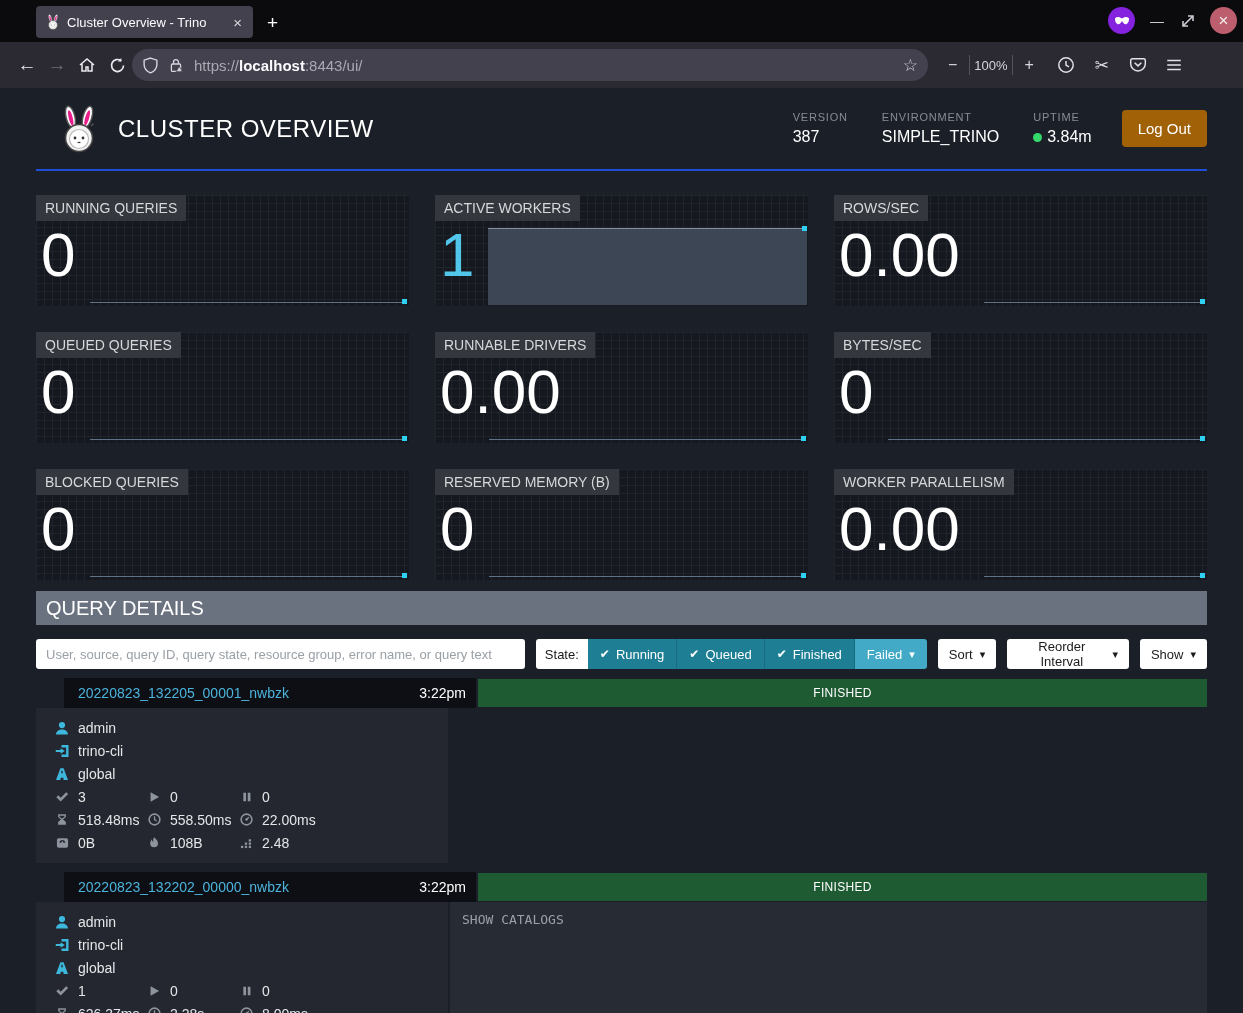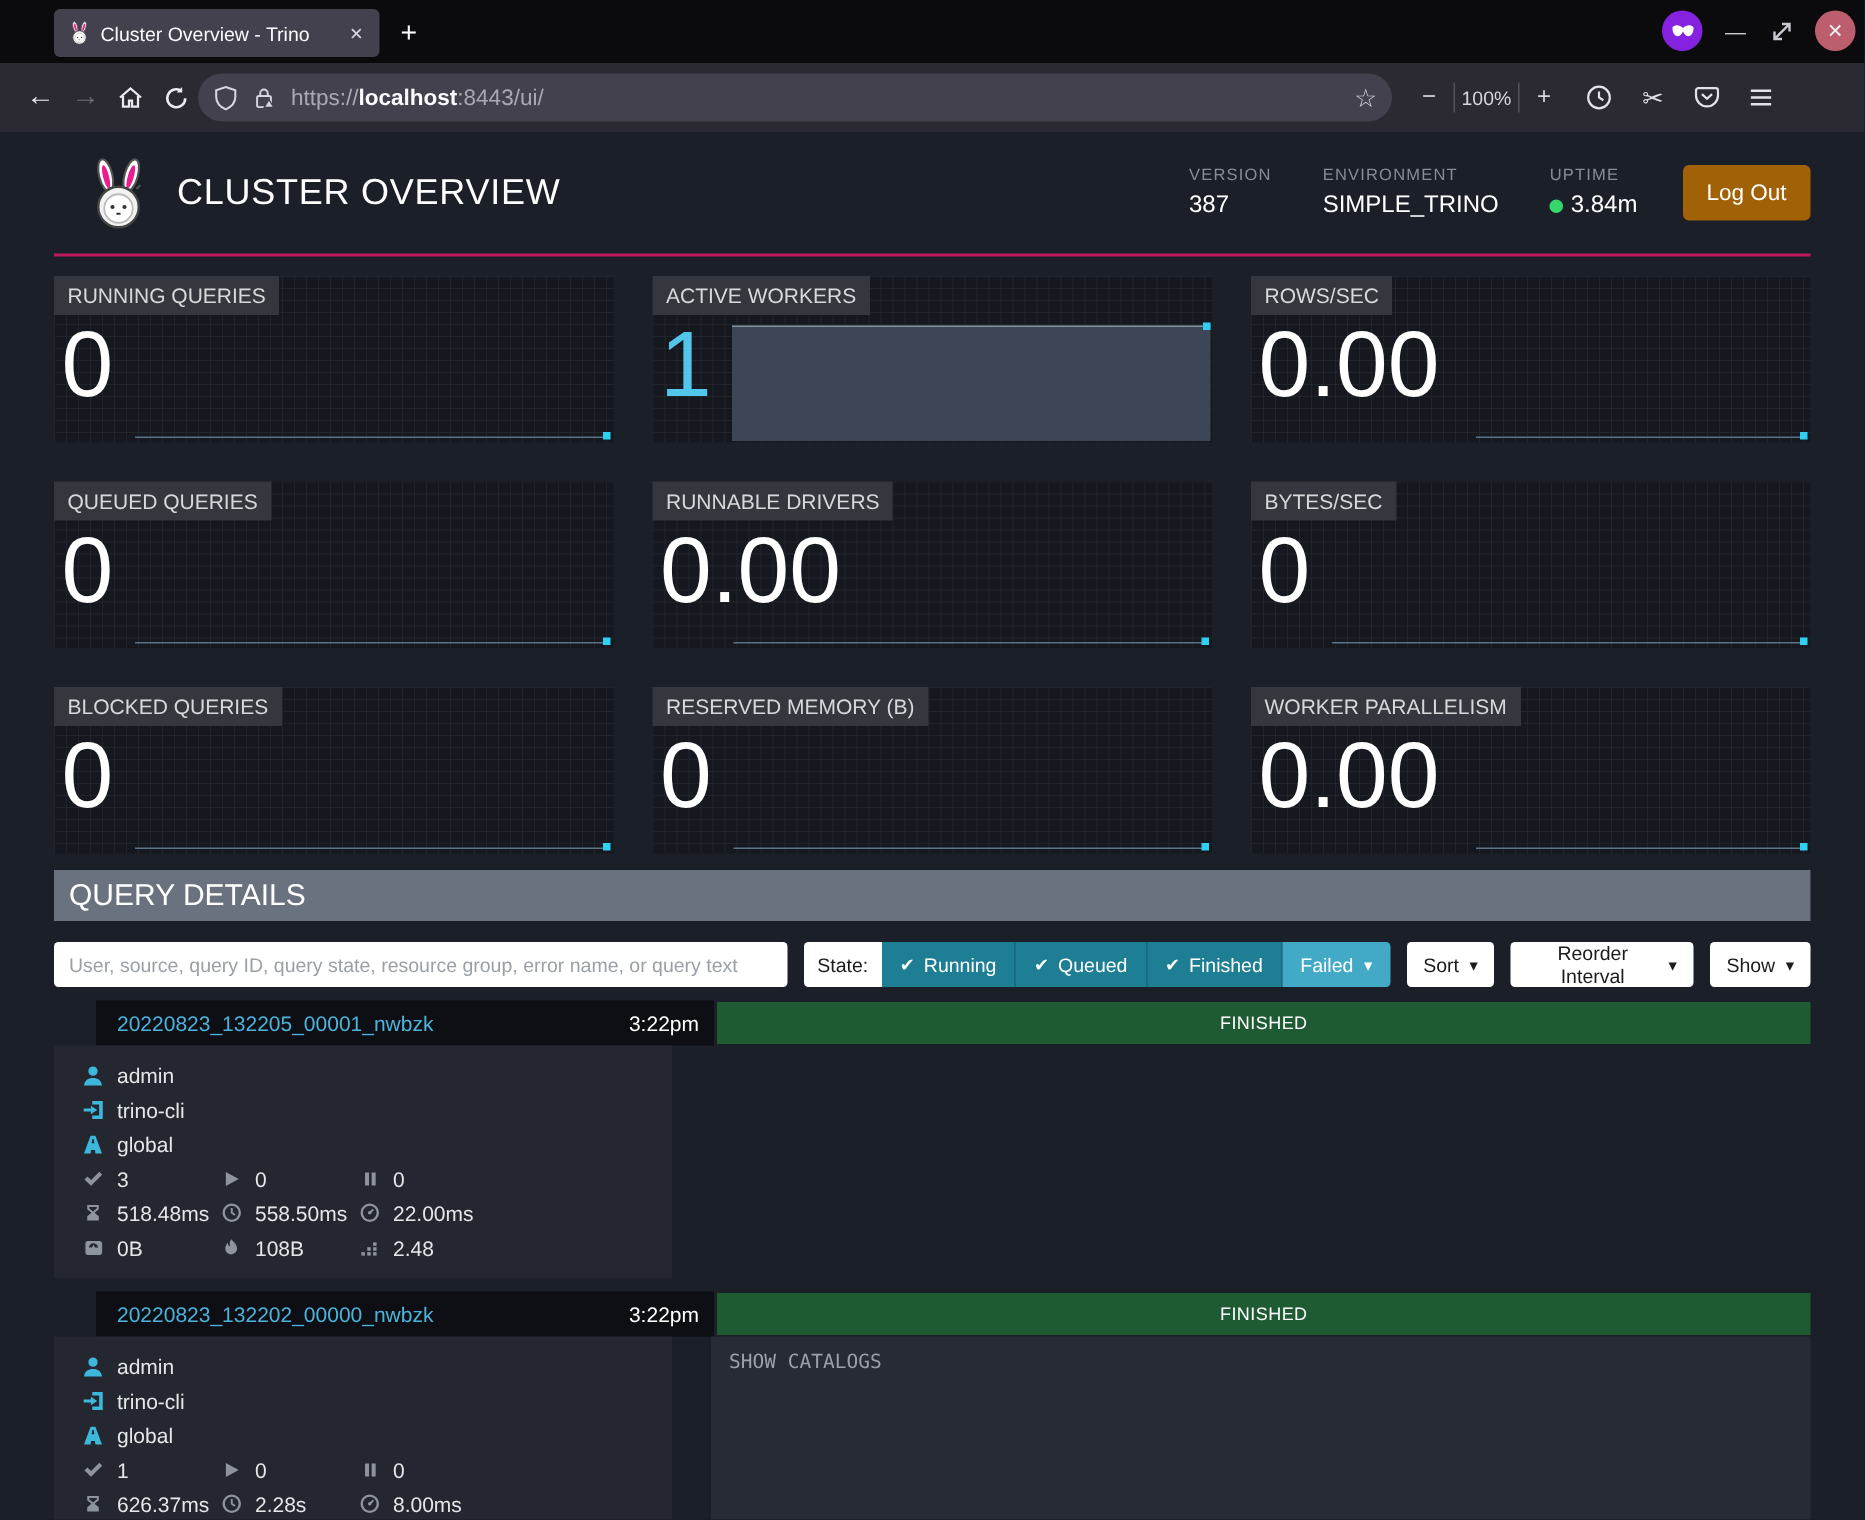--- a/index.html
+++ b/index.html
@@ -35,30 +35,30 @@
   .url-text .host { color:#fbfbfe; font-weight:bold; }
   .url-star { color:#d2d2da; font-size:17px; margin-left:8px; }
   .zoomctl { display:flex; align-items:center; margin-left:12px; color:#d6d6de; font-size:13px; }
   .zoomctl .zbtn { padding:0 8px; font-size:16px; }
   .vsep { width:1px; height:20px; background:#53525c; margin:0 4px; }
   .chrome-icons { display:flex; align-items:center; gap:12px; margin-left:12px; }
   .cico { width:24px; height:24px; display:flex; align-items:center; justify-content:center; color:#e2e2e8; font-size:17px; }
   
   .page { position:absolute; top:88px; left:0; right:0; bottom:0; background:#1b1f27; }
   .container { margin:0 36px; width:1171px; }
-  .page-header { display:flex; align-items:center; height:83px; border-bottom:2px solid #be185d; }
+  .page-header { display:flex; align-items:center; height:83px; border-bottom:2px solid #1d4ed8; }
   .logo { width:42px; height:48px; margin:0 18px 0 22px; }
   .page-title { font-size:24px; color:#fefefe; font-weight:400; letter-spacing:.5px; }
   .meta { margin-left:auto; display:flex; gap:34px; align-items:center; }
   .meta-label { font-size:11px; color:#878d96; letter-spacing:.8px; }
   .meta-value { font-size:16px; color:#fff; margin-top:5px; display:flex; align-items:center; }
   .updot { width:9px; height:9px; border-radius:50%; background:#35d96a; display:inline-block; margin-right:5px; }
   .logout-btn { margin-left:30px; background:#a16207; color:#fff; border:none; border-radius:4px; font-size:15px; padding:10px 16px; font-family:inherit; }
   
-  .tiles { display:grid; grid-template-columns:repeat(3,1fr); column-gap:28px; row-gap:9px; margin-top:13px;gap:26px; }
+  .tiles { display:grid; grid-template-columns:repeat(3,1fr); column-gap:28px; row-gap:9px; margin-top:24px;gap:26px; }
   .tile { position:relative; height:111px;
     background-color:#15181e;
     background-image:linear-gradient(#20242b 1px, transparent 1px), linear-gradient(90deg,#20242b 1px, transparent 1px);
     background-size:8px 8px; }
   .tile-label { position:absolute; top:0; left:0; background:#34373d; color:#d6d8da; font-size:14px; padding:5px 9px; z-index:2; }
   .tile-value { position:absolute; left:5px; top:24px; font-size:62px; line-height:1.15; color:#fff; font-weight:300; z-index:2; }
   .tile.accent .tile-value { color:#52c5ea; }
   .spark-line { position:absolute; left:54px; right:4px; bottom:3px; border-top:1px solid #5d7287; }
   .tile.short .spark-line { left:150px; }
   .spark-dot { position:absolute; right:2px; bottom:2px; width:5px; height:5px; background:#2fd1f2; }
@@ -78,21 +78,21 @@
   .wbtn { margin-left:11px; background:#fff; color:#1b1b1b; font-size:13px; height:30px; display:flex; align-items:center; padding:0 11px; border-radius:3px; border:none; font-family:inherit; gap:7px; }
   .wbtn .crt { font-size:11px; }
   
   .query-row { margin-top:9px; }
   .qr-head { display:flex; height:30px;padding-left:28px; }
   .qr-head-left { width:412px; background:#0d0f14; display:flex; align-items:center; padding:0 10px 0 14px; }
   .query-id { color:#4cb4dc; font-size:14px; text-decoration:none; }
   .query-time { margin-left:auto; color:#fff; font-size:14px; }
   .qr-head-right { flex:1; padding:1px 0 1px 2px; }
   .progress { height:28px; background:#1e5b33; display:flex; align-items:center; justify-content:center; color:#fff; font-size:12px; letter-spacing:.3px; }
-  .qr-body { display:flex;gap:24px; }
+  .qr-body { display:flex; }
   .qr-stats { width:412px; background:#24272f; padding:8px 0 9px 18px; }
   .qr-sql { flex:1; background:#272b34; color:#9aa0a8; font-family:"DejaVu Sans Mono", monospace; font-size:13px; padding:9px 12px; white-space:pre-wrap; margin-left:2px; line-height:1.35; }
   .stat-row { display:flex; height:23px; align-items:center; }
   .stat-cell { display:flex; align-items:center; width:92px; }
   .stat-cell.wide { width:auto; }
   .sico { width:16px; display:flex; justify-content:center; color:#8e949d; flex:0 0 16px; }
   .sico.cyan { color:#3db8dc; }
   .stat-text { margin-left:8px; font-size:14px; color:#e4e6e8; }
 </style>
 </head>

